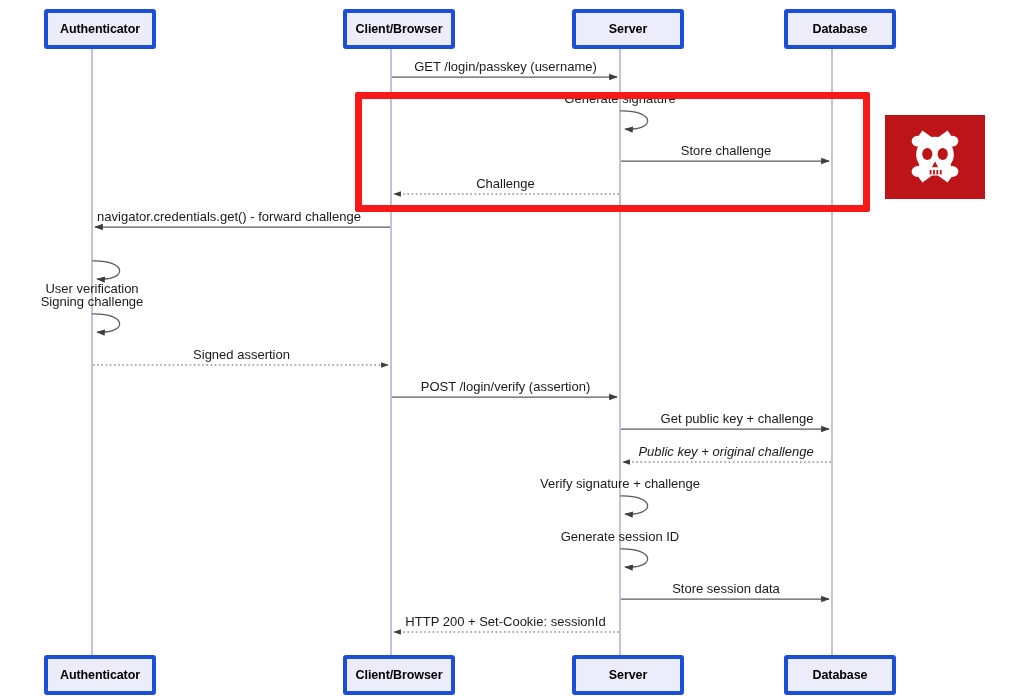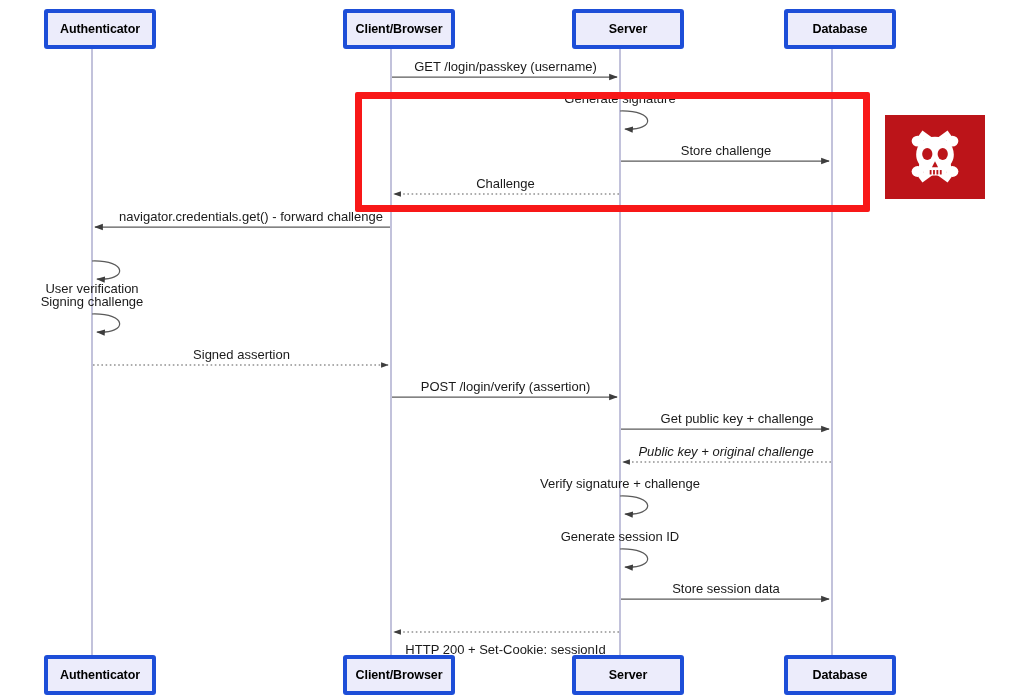--- a/index.html
+++ b/index.html
@@ -81,31 +81,31 @@
     </div>
     <div class="participant-box" style="left: 784px; top: 655px;">
       <span class="participant-label">Database</span>
     </div>
   </div>
 <div id="labels">
     <div class="msg-label" style="left: 505.5px; top: 59px;">GET /login/passkey (username)</div>
     <div class="msg-label" style="left: 620px; top: 91px;">Generate signature</div>
     <div class="msg-label" style="left: 726px; top: 143px;">Store challenge</div>
     <div class="msg-label" style="left: 505.5px; top: 176px;">Challenge</div>
-    <div class="msg-label" style="left: 247px; top: 209px; padding-left: 8px;">navigator.credentials.get() - forward challenge</div>
+    <div class="msg-label" style="left: 225px; top: 209px; padding-left: 8px;">navigator.credentials.get() - forward challenge</div>
     <div class="msg-label" style="left: 92px; top: 241px; margin-top: 40px;">User verification</div>
     <div class="msg-label" style="left: 92px; top: 294px;">Signing challenge</div>
     <div class="msg-label" style="left: 241.5px; top: 347px;">Signed assertion</div>
     <div class="msg-label" style="left: 505.5px; top: 379px;">POST /login/verify (assertion)</div>
     <div class="msg-label" style="left: 726px; top: 411px; margin-left: 11px;">Get public key + challenge</div>
     <div class="msg-label" style="left: 726px; top: 444px; font-style: italic;">Public key + original challenge</div>
     <div class="msg-label" style="left: 620px; top: 476px;">Verify signature + challenge</div>
     <div class="msg-label" style="left: 620px; top: 529px;">Generate session ID</div>
     <div class="msg-label" style="left: 726px; top: 581px;">Store session data</div>
-    <div class="msg-label" style="left: 505.5px; top: 614px; margin-top: 28px;">HTTP 200 + Set-Cookie: sessionId</div>
+    <div class="msg-label" style="left: 505.5px; top: 614px;">HTTP 200 + Set-Cookie: sessionId</div>
   </div>
 
 <div class="red-box" style="left: 355px; top: 92px; width: 515px; height: 120px; border-color: rgb(248, 24, 24); border-width: 7px;"></div>
 
 <div class="warn-icon" style="left: 885px; top: 115px; width: 100px; height: 84px; background: rgb(188, 20, 25);">
   <svg viewBox="0 0 64 58" width="62" height="56" aria-hidden="true">
     <g fill="#ffffff">
       <ellipse cx="14" cy="12.5" rx="6.2" ry="5.6"></ellipse>
       <ellipse cx="21.5" cy="18" rx="6.2" ry="5.6"></ellipse>
       <ellipse cx="50" cy="12.5" rx="6.2" ry="5.6"></ellipse>

